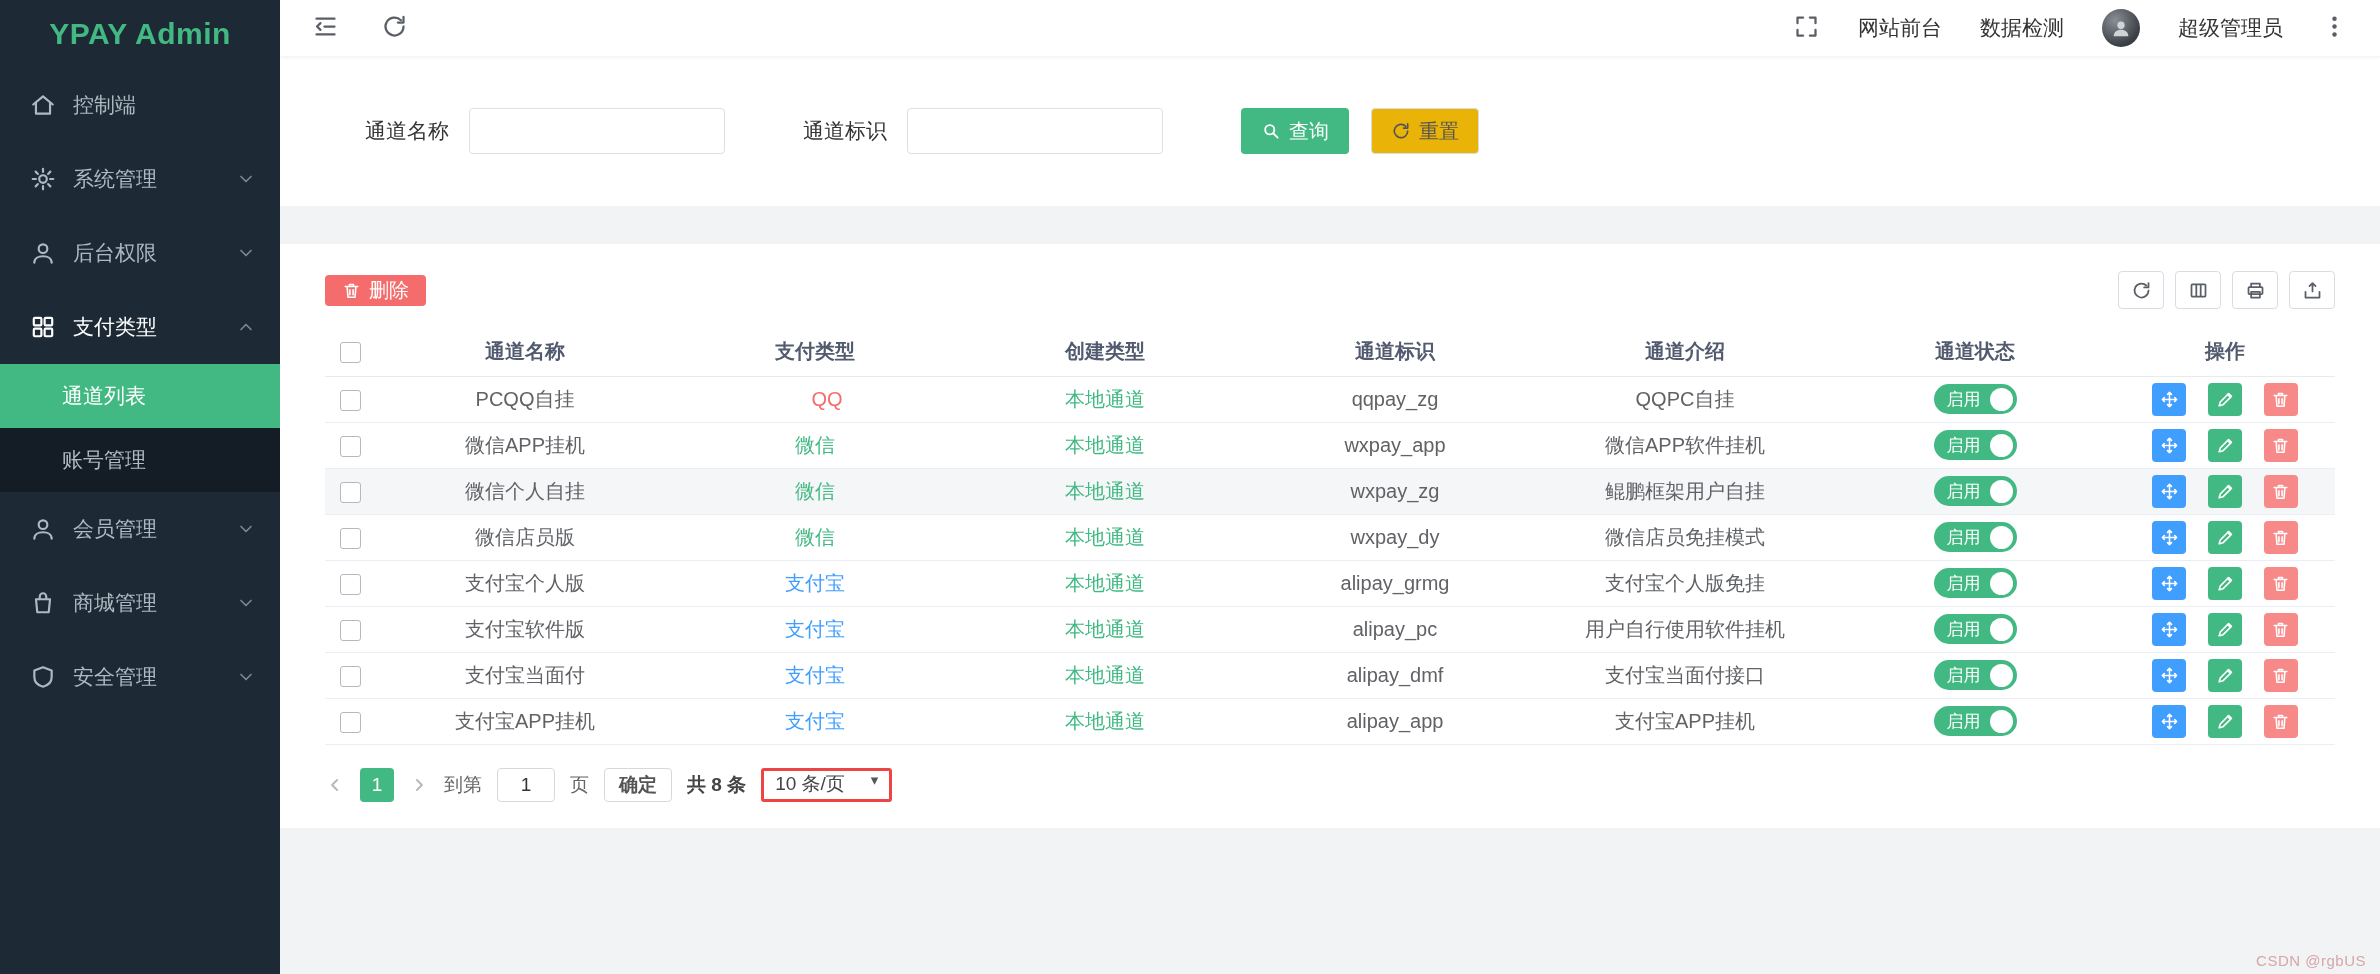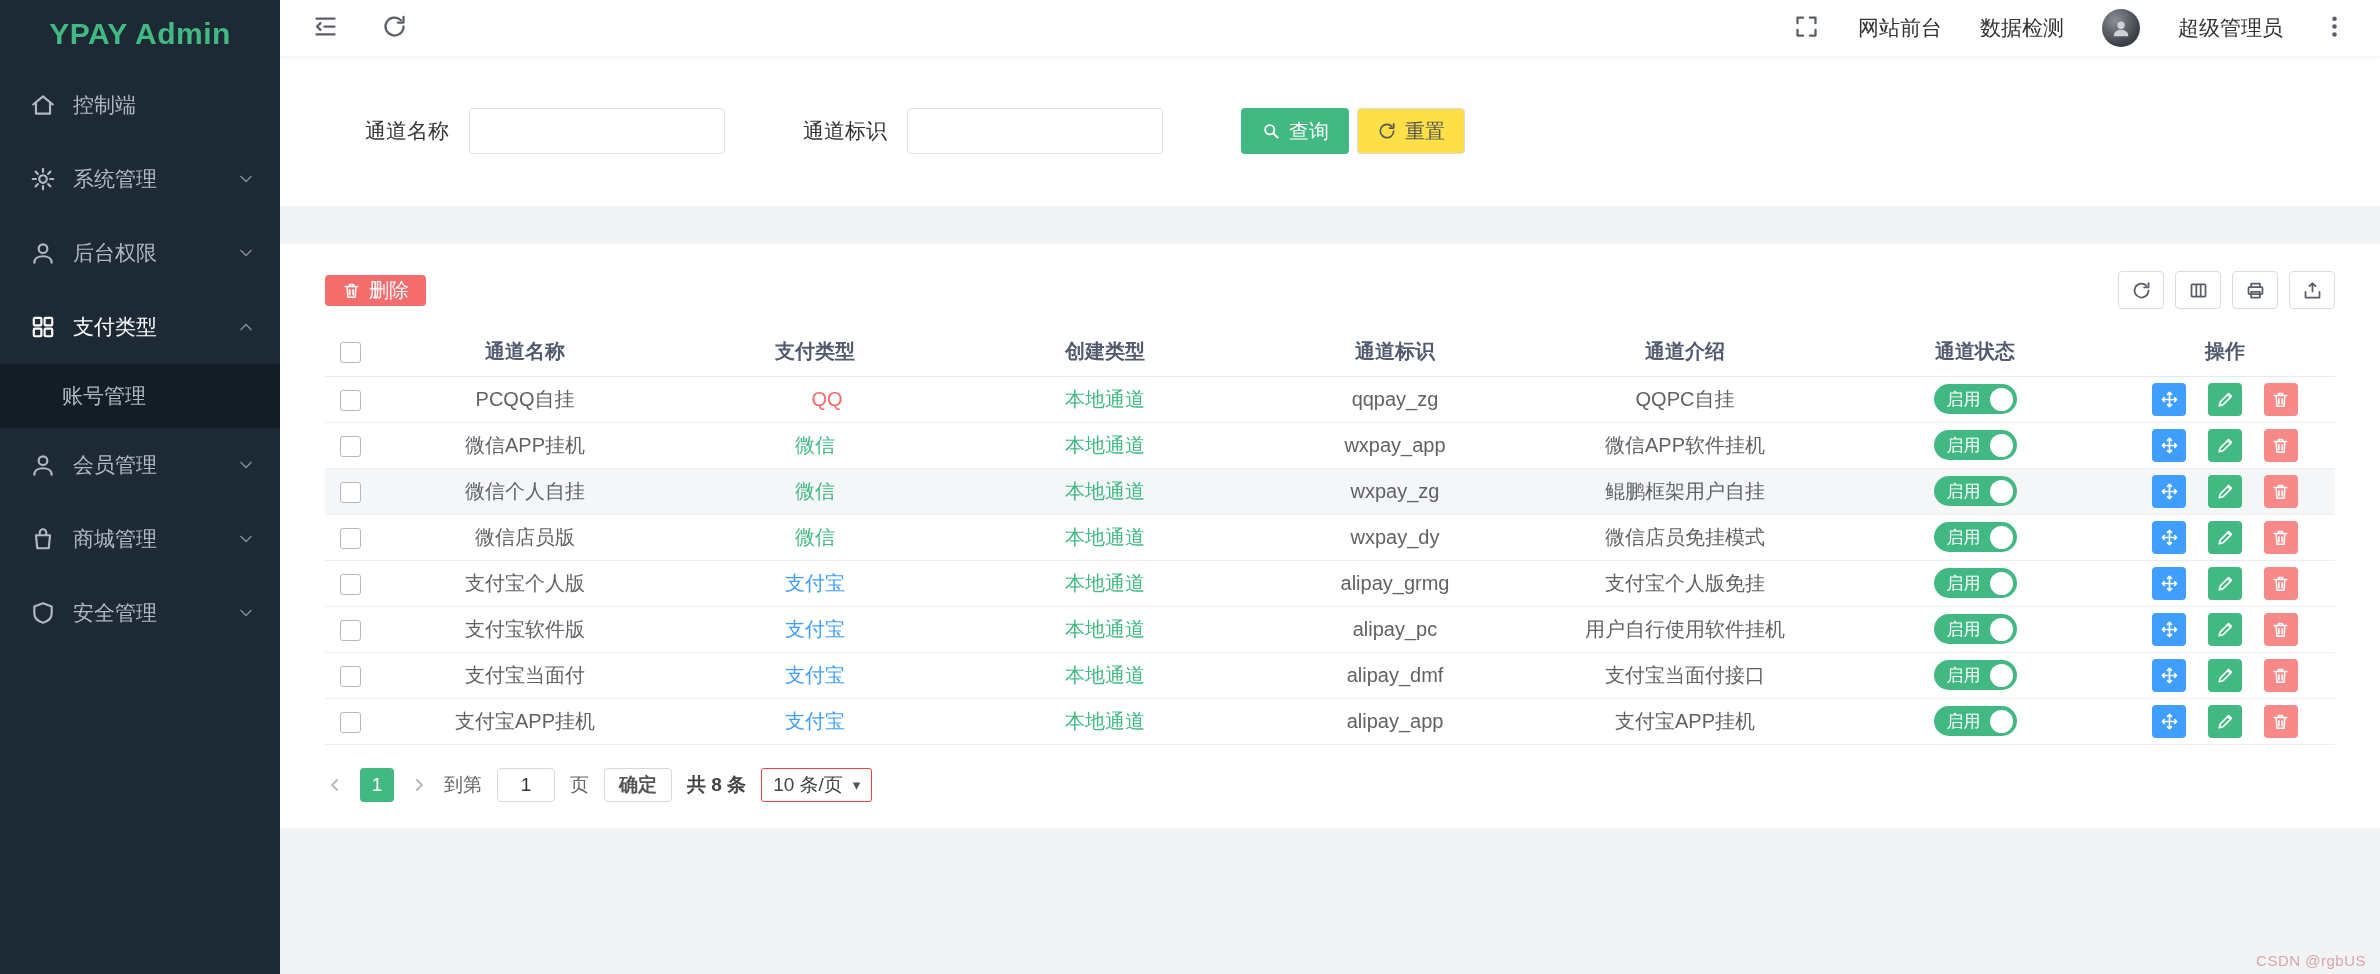--- a/index.html
+++ b/index.html
@@ -37,21 +37,21 @@
   .content{flex:1;display:flex;flex-direction:column;overflow:hidden;position:relative}
 
   
   .search-card{background:#fff;height:150px;display:flex;align-items:center;padding-left:85px}
   .field{display:flex;align-items:center;margin-right:78px}
   .field label{margin-right:20px;color:#333;font-size:21px;white-space:nowrap}
   .field input{width:256px;height:46px;border:1px solid #dcdfe6;border-radius:4px;padding:0 14px;font-size:20px;color:#333;outline:none;background:#fff}
   .btn{display:inline-flex;align-items:center;justify-content:center;gap:8px;height:46px;padding:0 19px;border-radius:4px;border:1px solid transparent;font-size:20px;cursor:pointer;white-space:nowrap}
   .btn svg{width:20px;height:20px}
   .btn-green{background:#42b983;color:#fff}
-  .btn-plain{background:#fde047;border-color:#d9dce1;color:#555;margin-left:8px}
+  .btn-plain{background:#eab308;border-color:#d9dce1;color:#555;margin-left:22px}
 
   .gap-band{height:38px}
 
   
   .table-card{background:#fff;padding:27px 45px 26px;position:relative}
   .card-toolbar{display:flex;align-items:center;margin-bottom:19px}
   .btn-danger{background:#f56c6c;color:#fff;height:31px;padding:0 17px;font-size:20px;border:none}
   .tool-icons{margin-left:auto;display:flex;gap:11px}
   .tool-btn{width:46px;height:38px;border:1px solid #d9dce1;border-radius:4px;background:#fff;color:#5a5e66;display:flex;align-items:center;justify-content:center;cursor:pointer}
   .tool-btn svg{width:21px;height:21px}
@@ -75,21 +75,21 @@
   .act-del{background:#f78989}
 
   
   .pagination{display:flex;align-items:center;margin-top:23px;color:#8a8f99;font-size:19px;gap:15px}
   .page-arrow{color:#b6b9be;background:none;border:none;cursor:pointer;display:inline-flex}
   .page-arrow svg{width:20px;height:20px}
   .page-num{width:34px;height:34px;background:#42b983;color:#fff;border-radius:4px;display:flex;align-items:center;justify-content:center;font-size:19px;cursor:pointer;border:none}
   .goto-input{width:58px;height:34px;border:1px solid #d5d8dd;border-radius:4px;text-align:center;font-size:19px;color:#333;outline:none}
   .confirm-btn{height:34px;padding:0 14px;border:1px solid #d5d8dd;border-radius:4px;background:#fff;color:#555;font-size:19px;cursor:pointer;font-weight:bold}
   .total-text{color:#666}
-  .size-select{height:34px;border:1px solid #ef4444;border-radius:3px;display:inline-flex;align-items:center;padding:0 11px;gap:10px;color:#444;background:#fff;cursor:pointer;font-size:19px}
+  .size-select{height:34px;border:3px solid #ef4444;border-radius:3px;display:inline-flex;align-items:flex-start;padding:0 11px;gap:26px;color:#444;background:#fff;cursor:pointer;font-size:19px}
   .size-select .caret{font-size:15px;color:#555}
 
   .watermark{position:absolute;right:14px;bottom:5px;font-size:15px;color:rgba(198,125,125,.65);letter-spacing:.5px}
 </style>
 </head>
 <body>
 
 <div class="app">
 
   <aside class="sidebar">
@@ -147,20 +147,23 @@
         </span>
         <span>支付类型</span>
         <span class="chev">
             <svg viewBox="0 0 24 24" fill="none" stroke="currentColor" stroke-width="2" stroke-linecap="round" stroke-linejoin="round">
               <path d="M6 15l6-6 6 6"></path>
             </svg>
           </span>
       </div>
 
       <div class="submenu">
+        <div class="submenu-item active">
+          <span>通道列表</span>
+        </div>
         <div class="submenu-item">
           <span>账号管理</span>
         </div>
       </div>
 
       <div class="menu-item">
         <span class="mi-icon">
           <svg viewBox="0 0 24 24" fill="none" stroke="currentColor" stroke-width="2" stroke-linecap="round" stroke-linejoin="round">
               <circle cx="12" cy="8" r="4"></circle>
               <path d="M4 21c0-4 3.6-6 8-6s8 2 8 6"></path>

